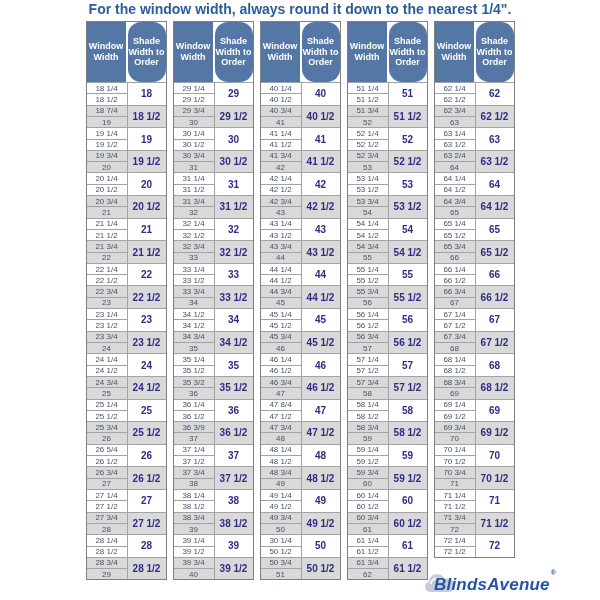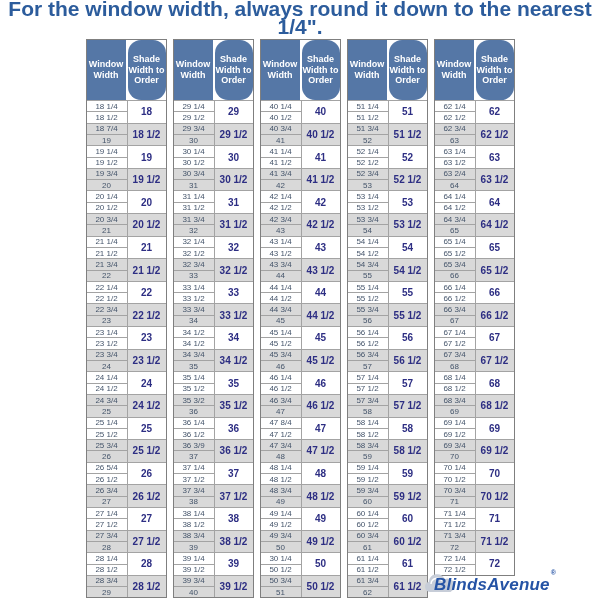--- a/index.html
+++ b/index.html
@@ -5,21 +5,21 @@
   html,body{margin:0;padding:0;}
   body{
     width:600px;height:600px;overflow:hidden;background:#ffffff;
     font-family:"Liberation Sans", sans-serif;position:relative;
   }
   .title{
     margin:4px 0 0;text-align:center;font-size:16px;line-height:19px;
     font-weight:bold;color:#3E4D63;letter-spacing:.4px;
   }
   .subtitle{
-    margin:0;text-align:center;font-size:21px;line-height:18px;
+    margin:0;text-align:center;font-size:14px;line-height:18px;
     font-weight:bold;color:#2C5C9C;
   }
   .tables{
     margin-top:3px;display:flex;justify-content:center;
     align-items:flex-start;gap:6px;
   }
   .size-table{
     width:81px;box-sizing:border-box;border:1px solid #7F7F7F;background:#fff;
   }
   .thead{display:flex;height:60px;background:#fff;}

